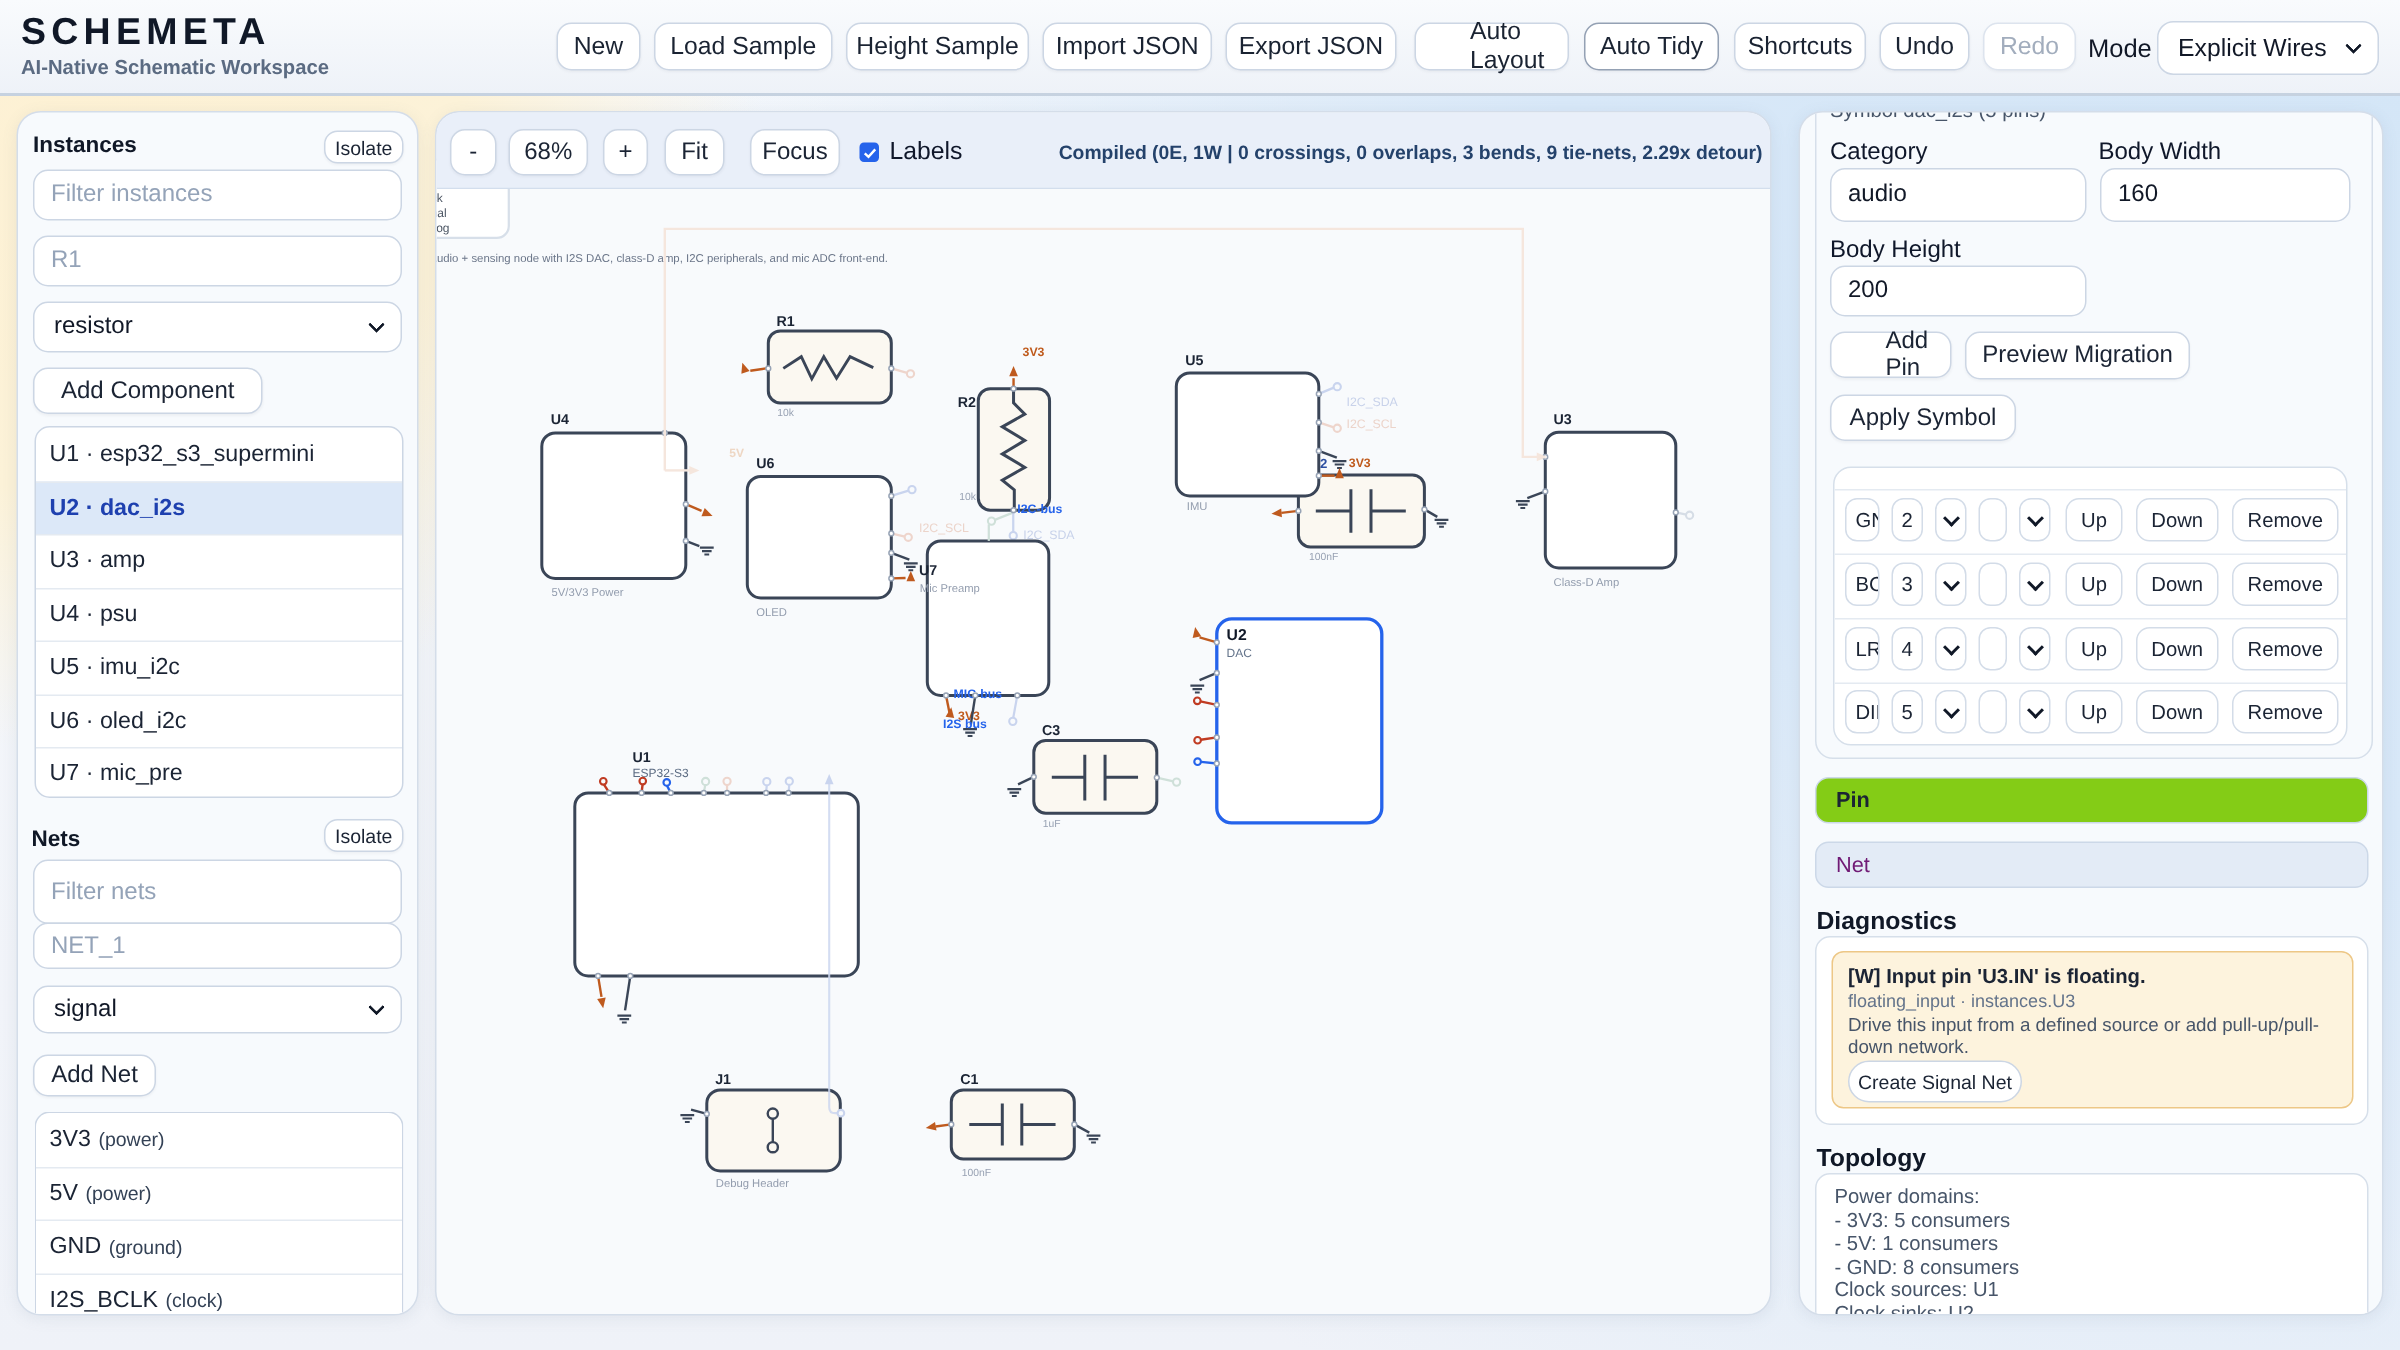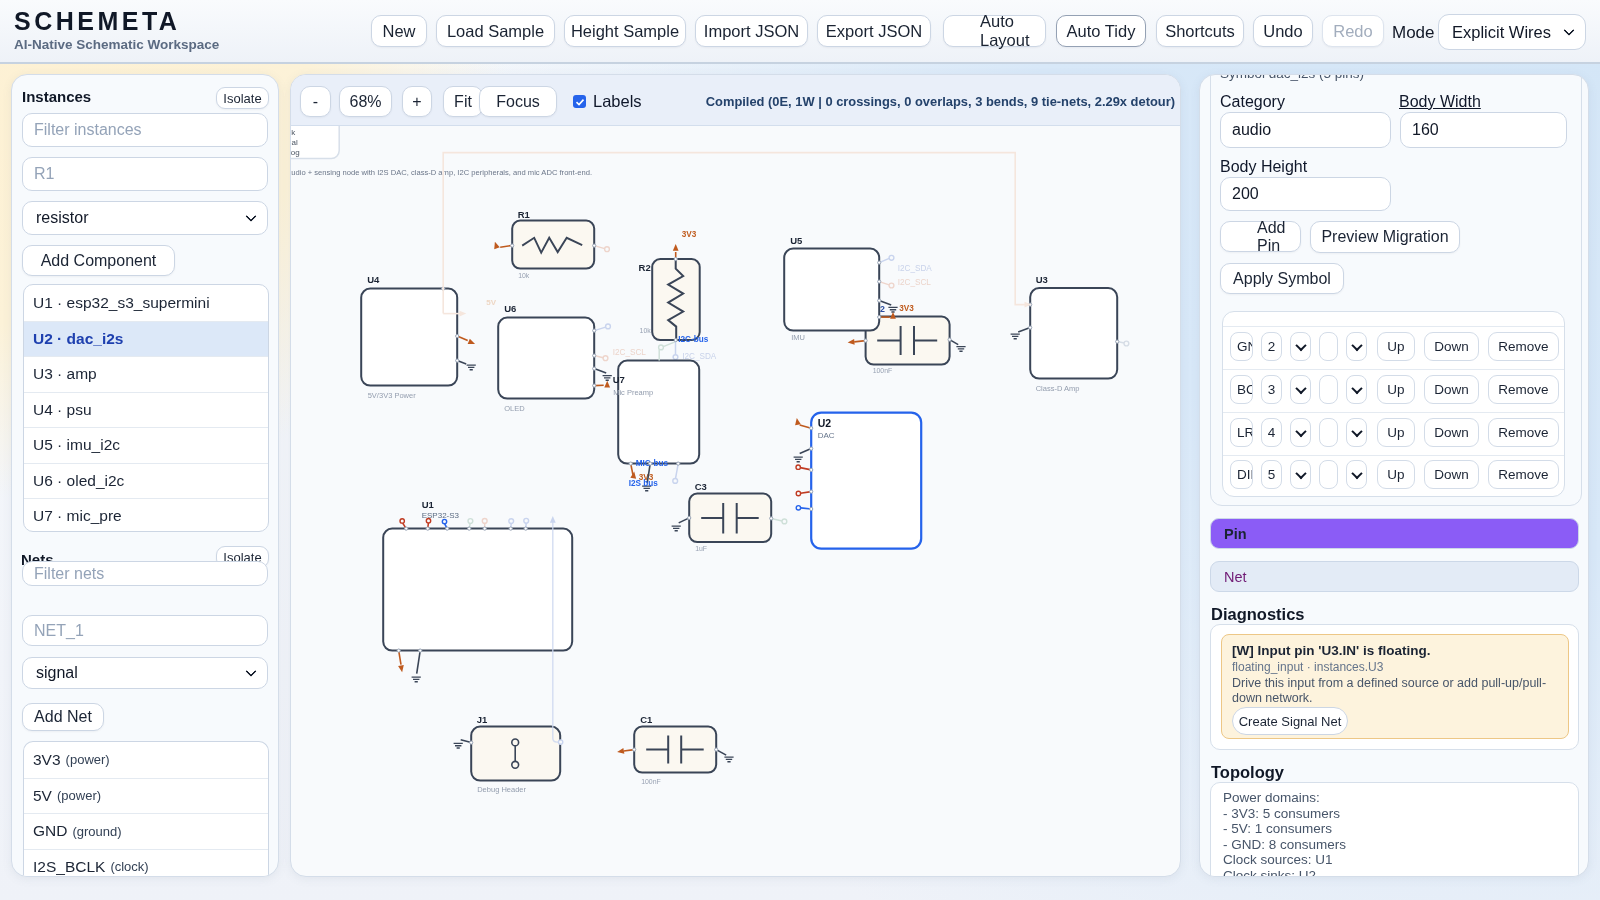--- a/index.html
+++ b/index.html
@@ -69,21 +69,21 @@
 <div class="row">U1 · esp32_s3_supermini</div>
 <div class="row rsel">U2 · dac_i2s</div>
 <div class="row">U3 · amp</div>
 <div class="row">U4 · psu</div>
 <div class="row">U5 · imu_i2c</div>
 <div class="row">U6 · oled_i2c</div>
 <div class="row">U7 · mic_pre</div>
 </div>
 <div class="shead" style="left:9px;top:476px;">Nets</div>
 <div class="btn" style="left:204px;top:471px;width:53px;height:22px;font-size:13px;border-radius:9px;">Isolate</div>
-<div class="inp" style="left:10px;top:486px;width:246px;height:25px;">Filter nets</div>
+<div class="inp" style="left:10px;top:498px;width:246px;height:43px;">Filter nets</div>
 <div class="inp" style="left:10px;top:540px;width:246px;height:31px;">NET_1</div>
 <div class="sel" style="left:10px;top:582px;width:246px;height:32px;">signal<span class="chev"></span></div>
 <div class="btn" style="left:10px;top:628px;width:82px;height:28px;">Add Net</div>
 <div class="list" style="left:11px;top:666px;width:246px;height:137px;border-bottom:none;border-bottom-left-radius:0;border-bottom-right-radius:0;">
 <div class="row">3V3<span class="sml">(power)</span></div>
 <div class="row">5V<span class="sml">(power)</span></div>
 <div class="row">GND<span class="sml">(ground)</span></div>
 <div class="row">I2S_BCLK<span class="sml">(clock)</span></div>
 </div>
 </div>
@@ -340,35 +340,35 @@
 </g>
 
 <text x="677" y="341.5" class="bus">I2C-bus</text>
 </svg>
 
 <div id="ctb" style="position:absolute;left:0;top:0;width:100%;height:51px;background:#e9eff9;border-bottom:1.5px solid #d3deed;border-radius:14px 14px 0 0;z-index:3;">
 <div class="tbtn" style="left:9px;width:31px;">-</div>
 <div class="tbtn" style="left:48px;width:53px;">68%</div>
 <div class="tbtn" style="left:111px;width:30px;">+</div>
 <div class="tbtn" style="left:152px;width:40px;">Fit</div>
-<div class="tbtn" style="left:188px;width:78px;">Focus</div>
+<div class="tbtn" style="left:209px;width:60px;">Focus</div>
 <div style="position:absolute;left:282px;top:20px;width:13px;height:13px;background:#2563eb;border-radius:3px;"></div>
 <svg style="position:absolute;left:284px;top:22px;" width="10" height="10" viewBox="0 0 10 10">
         <path d="M1.5 5.2 L4 7.6 L8.5 2.6" stroke="#fff" stroke-width="1.6" fill="none"></path>
       </svg>
 <div style="position:absolute;left:302px;top:17px;font-size:16.5px;color:#0f172a;">Labels</div>
 <div style="position:absolute;right:5px;top:19px;font-size:12.9px;font-weight:bold;color:#24426b;">Compiled (0E, 1W | 0 crossings, 0 overlaps, 3 bends, 9 tie-nets, 2.29x detour)</div>
 </div>
 </div>
 
 <div class="panel" id="rp" style="left:1199px;width:390px;">
 <div style="position:absolute;left:10px;top:-20px;width:372px;height:451px;border:1.5px solid #d6dfea;border-radius:12px;"></div>
 <div style="position:absolute;left:20px;top:-9px;font-size:13.5px;color:#475569;">Symbol dac_i2s (5 pins)</div>
 <div style="position:absolute;left:20px;top:18px;font-size:16px;color:#0f172a;">Category</div>
-<div style="position:absolute;left:199px;top:18px;font-size:16px;color:#0f172a;text-decoration:underline;">Body Width</div>
+<div style="position:absolute;left:199px;top:18px;font-size:16px;color:#0f172a;">Body Width</div>
 <div class="inp inpd" style="left:20px;top:37px;width:171px;height:36px;">audio</div>
 <div class="inp inpd" style="left:200px;top:37px;width:167px;height:36px;">160</div>
 <div style="position:absolute;left:20px;top:83px;font-size:16px;color:#0f172a;">Body Height</div>
 <div class="inp inpd" style="left:20px;top:102px;width:171px;height:34px;">200</div>
 <div class="btn" style="left:20px;top:146px;width:81px;height:31px;padding-left:36px;">Add Pin</div>
 <div class="btn" style="left:110px;top:146px;width:150px;height:32px;">Preview Migration</div>
 <div class="btn" style="left:20px;top:188px;width:124px;height:31px;">Apply Symbol</div>
 <div style="position:absolute;left:22px;top:236px;width:343px;height:186px;background:#fff;border:1.5px solid #d6dfea;border-radius:12px;overflow:hidden;">
 <div style="position:absolute;left:0;top:14px;width:100%;border-top:1px solid #e4eaf1;"></div>
 <div style="position:absolute;left:0;top:57px;width:100%;border-top:1px solid #e4eaf1;"></div>
@@ -408,21 +408,21 @@
 <div class="prow" style="top:385px;">
       <div class="pi" style="left:30px;width:23px;">DIN</div>
       <div class="pi pc" style="left:61px;width:21px;">5</div>
       <div class="ps" style="left:90px;"></div>
       <div class="pi" style="left:119px;width:19px;"></div>
       <div class="ps" style="left:146px;"></div>
       <div class="pb" style="left:177px;width:38px;">Up</div>
       <div class="pb" style="left:224px;width:55px;">Down</div>
       <div class="pb" style="left:288px;width:71px;">Remove</div>
     </div>
-<div style="position:absolute;left:10px;top:443px;width:369px;height:31px;background:#8b5cf6;border:1.5px solid #ccd8e8;border-radius:9px;display:flex;align-items:center;padding-left:13px;font-size:14.5px;font-weight:bold;color:#1b2434;">Pin</div>
+<div style="position:absolute;left:10px;top:443px;width:369px;height:31px;background:#84cc16;border:1.5px solid #ccd8e8;border-radius:9px;display:flex;align-items:center;padding-left:13px;font-size:14.5px;font-weight:bold;color:#1b2434;">Pin</div>
 <div style="position:absolute;left:10px;top:486px;width:369px;height:31px;background:#e3ebf6;border:1.5px solid #ccd8e8;border-radius:9px;display:flex;align-items:center;padding-left:13px;font-size:14.5px;font-weight:normal;color:#701a75;">Net</div>
 <div style="position:absolute;left:11px;top:530px;font-size:16.5px;font-weight:bold;color:#101827;">Diagnostics</div>
 <div style="position:absolute;left:10px;top:549px;width:369px;height:126px;background:#fff;border:1.5px solid #d6dfea;border-radius:10px;"></div>
 <div style="position:absolute;left:21px;top:559px;width:348px;height:105px;background:#fdf3dd;border:1.5px solid #edc786;border-radius:8px;padding:8px 10px;">
 <div style="font-size:13.5px;font-weight:bold;color:#1b2434;">[W] Input pin 'U3.IN' is floating.</div>
 <div style="font-size:12px;color:#64748b;margin-top:2px;">floating_input · instances.U3</div>
 <div style="font-size:12.5px;color:#475569;margin-top:2px;line-height:14.5px;">Drive this input from a defined source or add pull-up/pull-down network.</div>
 <div style="position:absolute;left:10px;top:72px;width:116px;height:28px;background:#fff;border:1.5px solid #ccd6e4;border-radius:14px;display:flex;align-items:center;justify-content:center;font-size:13px;color:#1b2434;">Create Signal Net</div>
 </div>
 <div style="position:absolute;left:11px;top:688px;font-size:16.5px;font-weight:bold;color:#101827;">Topology</div>

